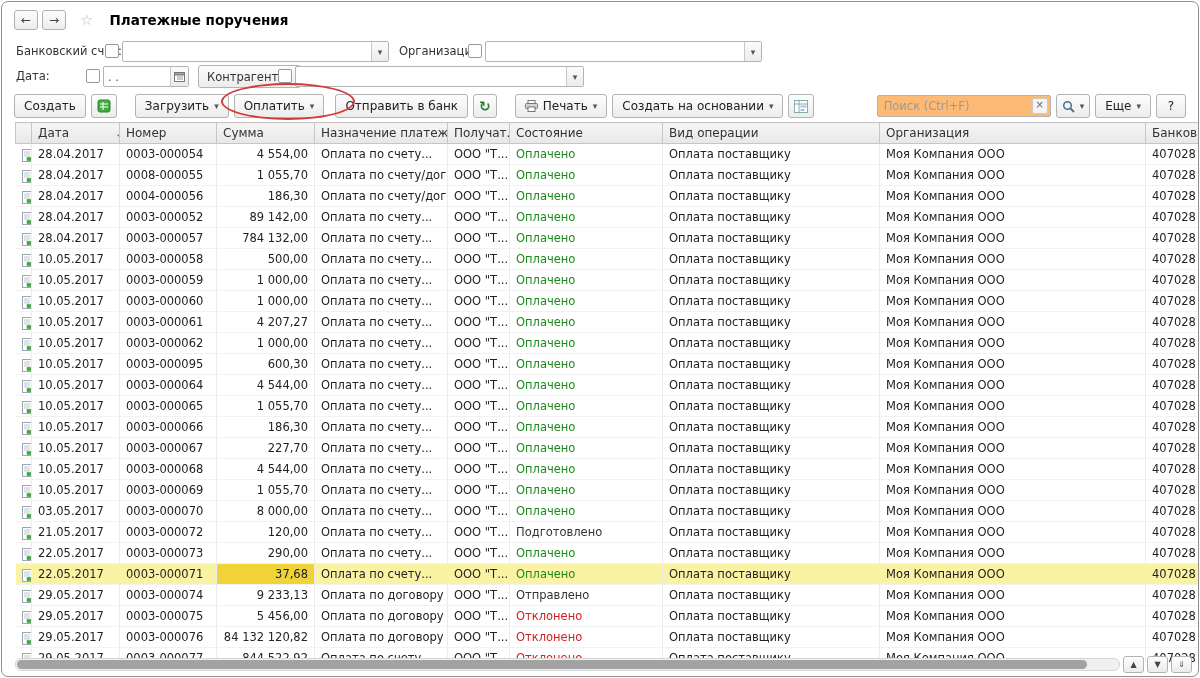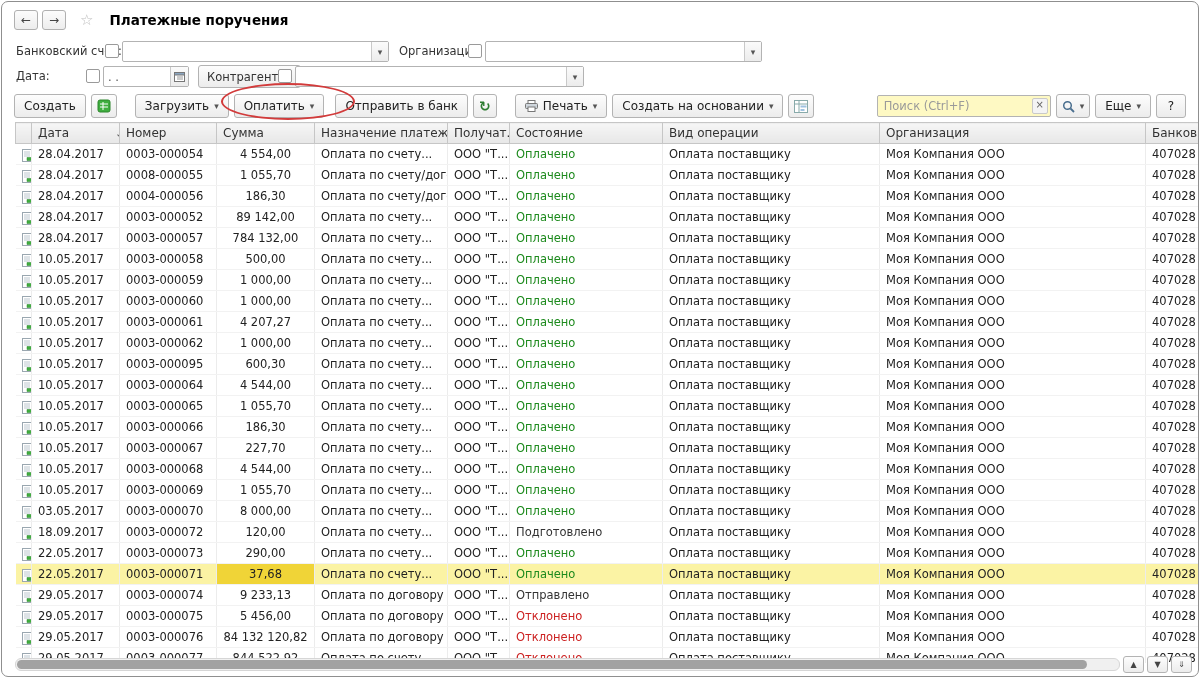--- a/index.html
+++ b/index.html
@@ -24,33 +24,33 @@
   .ctrbtn{position:absolute;height:21px;border:1px solid #b3b3b3;border-radius:3px;background:linear-gradient(#fdfdfd,#ececec);display:flex;align-items:center;gap:5px;padding:0 8px;cursor:pointer;}
   .ctrbtn .arrow{font-size:9px;color:#555;}
 
   
   .toolbar{display:flex;align-items:center;gap:5px;padding:3px 12px;height:26px;}
   .tbtn{height:22px;border:1px solid #b3b3b3;border-radius:3px;background:linear-gradient(#fdfdfd,#ececec);display:flex;align-items:center;gap:5px;padding:0 9px;font-size:12px;color:#222;cursor:pointer;white-space:nowrap;}
   .tbtn .arrow{font-size:9px;color:#555;}
   .tbtn.iconbtn{padding:0 5px;}
   .refresh{color:#2e7d32;font-size:14px;font-weight:bold;}
   .searchwrap{margin-left:auto;display:flex;align-items:center;gap:5px;}
-  .searchbox{position:relative;width:172px;height:20px;border:1px solid #b3b3b3;border-radius:2px;background:#fef9c3;display:flex;align-items:center;}
+  .searchbox{position:relative;width:172px;height:20px;border:1px solid #b3b3b3;border-radius:2px;background:#fdba74;display:flex;align-items:center;}
   .searchbox input{flex:1;border:none;outline:none;font:inherit;font-size:11.5px;padding:0 18px 0 6px;color:#333;background:transparent;}
   .searchbox input::placeholder{color:#9a9a9a;}
   .clearbtn{position:absolute;right:2px;top:2px;width:14px;height:14px;border:1px solid #c9c9c9;border-radius:2px;background:#f4f4f4;font-size:10px;line-height:12px;text-align:center;color:#666;cursor:pointer;}
 
   
   .gridwrap{position:relative;margin-left:13px;height:541px;overflow:hidden;}
   table.grid{border-collapse:collapse;table-layout:fixed;width:1190px;}
   table.grid th{height:20px;background:linear-gradient(#f6f6f6,#e7e7e7);border:1px solid #c6c6c6;border-left:none;font-weight:normal;text-align:left;padding:0 6px;font-size:12px;color:#333;white-space:nowrap;overflow:hidden;}
   table.grid th:first-child{border-left:1px solid #c6c6c6;}
   table.grid td{height:20px;padding:0 6px;font-size:11.5px;border-right:1px solid #ececec;border-bottom:1px solid #f2f2f2;white-space:nowrap;overflow:hidden;color:#222;}
   td.c-icon{padding:0;text-align:center;}
-  td.c-amt{text-align:center;padding-right:9px;}
+  td.c-amt{text-align:right;padding-right:9px;}
   .sorticon{margin-left:46px;color:#555;font-size:11px;}
 
   
   .bottombar{position:absolute;left:13px;right:6px;bottom:4px;display:flex;align-items:center;gap:3px;height:15px;}
   .htrack{flex:1;height:11px;background:#f0f0f0;border:1px solid #d6d6d6;border-radius:6px;position:relative;}
   .hthumb{position:absolute;left:1px;top:1px;bottom:1px;width:97%;background:#a2a2a2;border-radius:5px;cursor:pointer;}
   .sbtn{width:19px;height:15px;border:1px solid #b3b3b3;border-radius:3px;background:linear-gradient(#fdfdfd,#ececec);font-size:8px;color:#444;display:flex;align-items:center;justify-content:center;cursor:pointer;}
 
   
   .annotation{position:absolute;left:219px;top:81px;width:130px;height:33px;border:2.5px solid #d23b3b;border-radius:50%;pointer-events:none;}
@@ -582,21 +582,21 @@
             <tr>
     <td class="c-icon">
       <svg width="13" height="14" viewBox="0 0 13 14" style="margin:3px auto 0;">
         <rect x="0.5" y="0.5" width="9" height="12" fill="#ffffff" stroke="#9aa7b0"></rect>
         <line x1="2" y1="3" x2="8" y2="3" stroke="#bcc7cf"></line>
         <line x1="2" y1="5" x2="8" y2="5" stroke="#bcc7cf"></line>
         <line x1="2" y1="7" x2="8" y2="7" stroke="#bcc7cf"></line>
         <path d="M5 8.5 L9.5 8.5 L9.5 7 L13 10 L9.5 13 L9.5 11.5 L5 11.5 Z" fill="#3fae3f" stroke="#2d862d" stroke-width="0.5"></path>
       </svg>
     </td>
-    <td class="c-date">18.09.2017</td>
+    <td class="c-date">21.05.2017</td>
     <td class="c-num">0003-000072</td>
     <td class="c-amt">120,00</td>
     <td class="c-purp">Оплата по счету...</td>
     <td class="c-payee">ООО "Т...</td>
     <td class="c-status" style="color: rgb(51, 51, 51);">Подготовлено</td>
     <td class="c-oper">Оплата поставщику</td>
     <td class="c-org">Моя Компания ООО</td>
     <td class="c-bank">407028</td>
   </tr>
             <tr>

